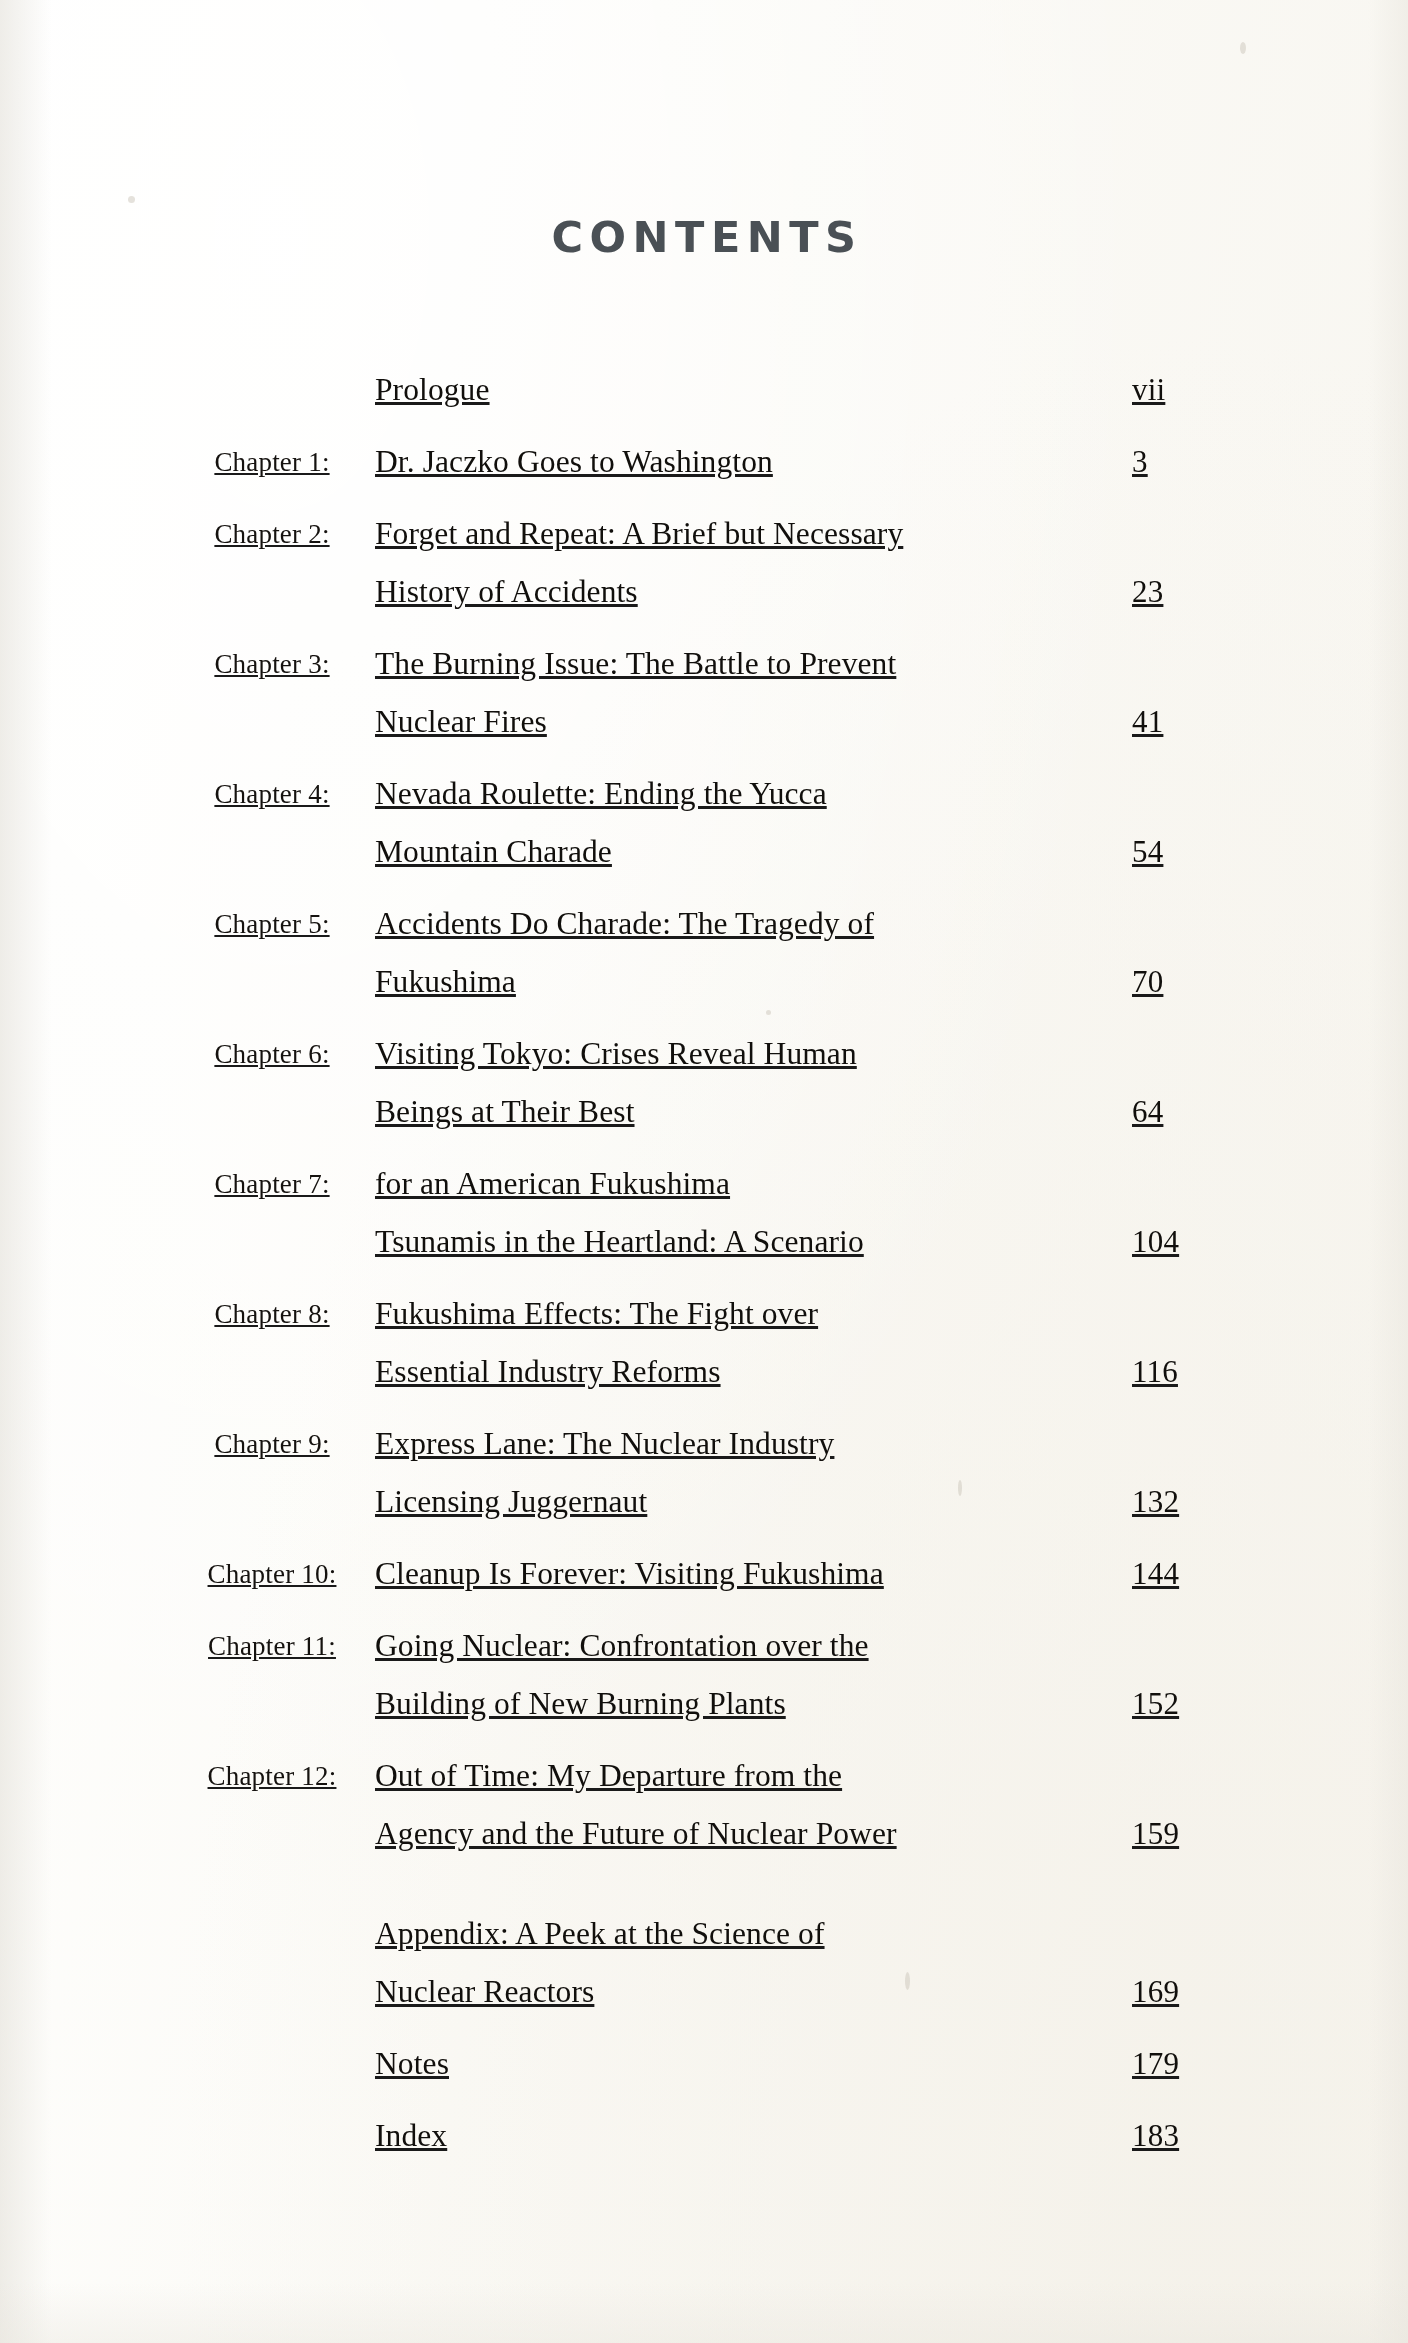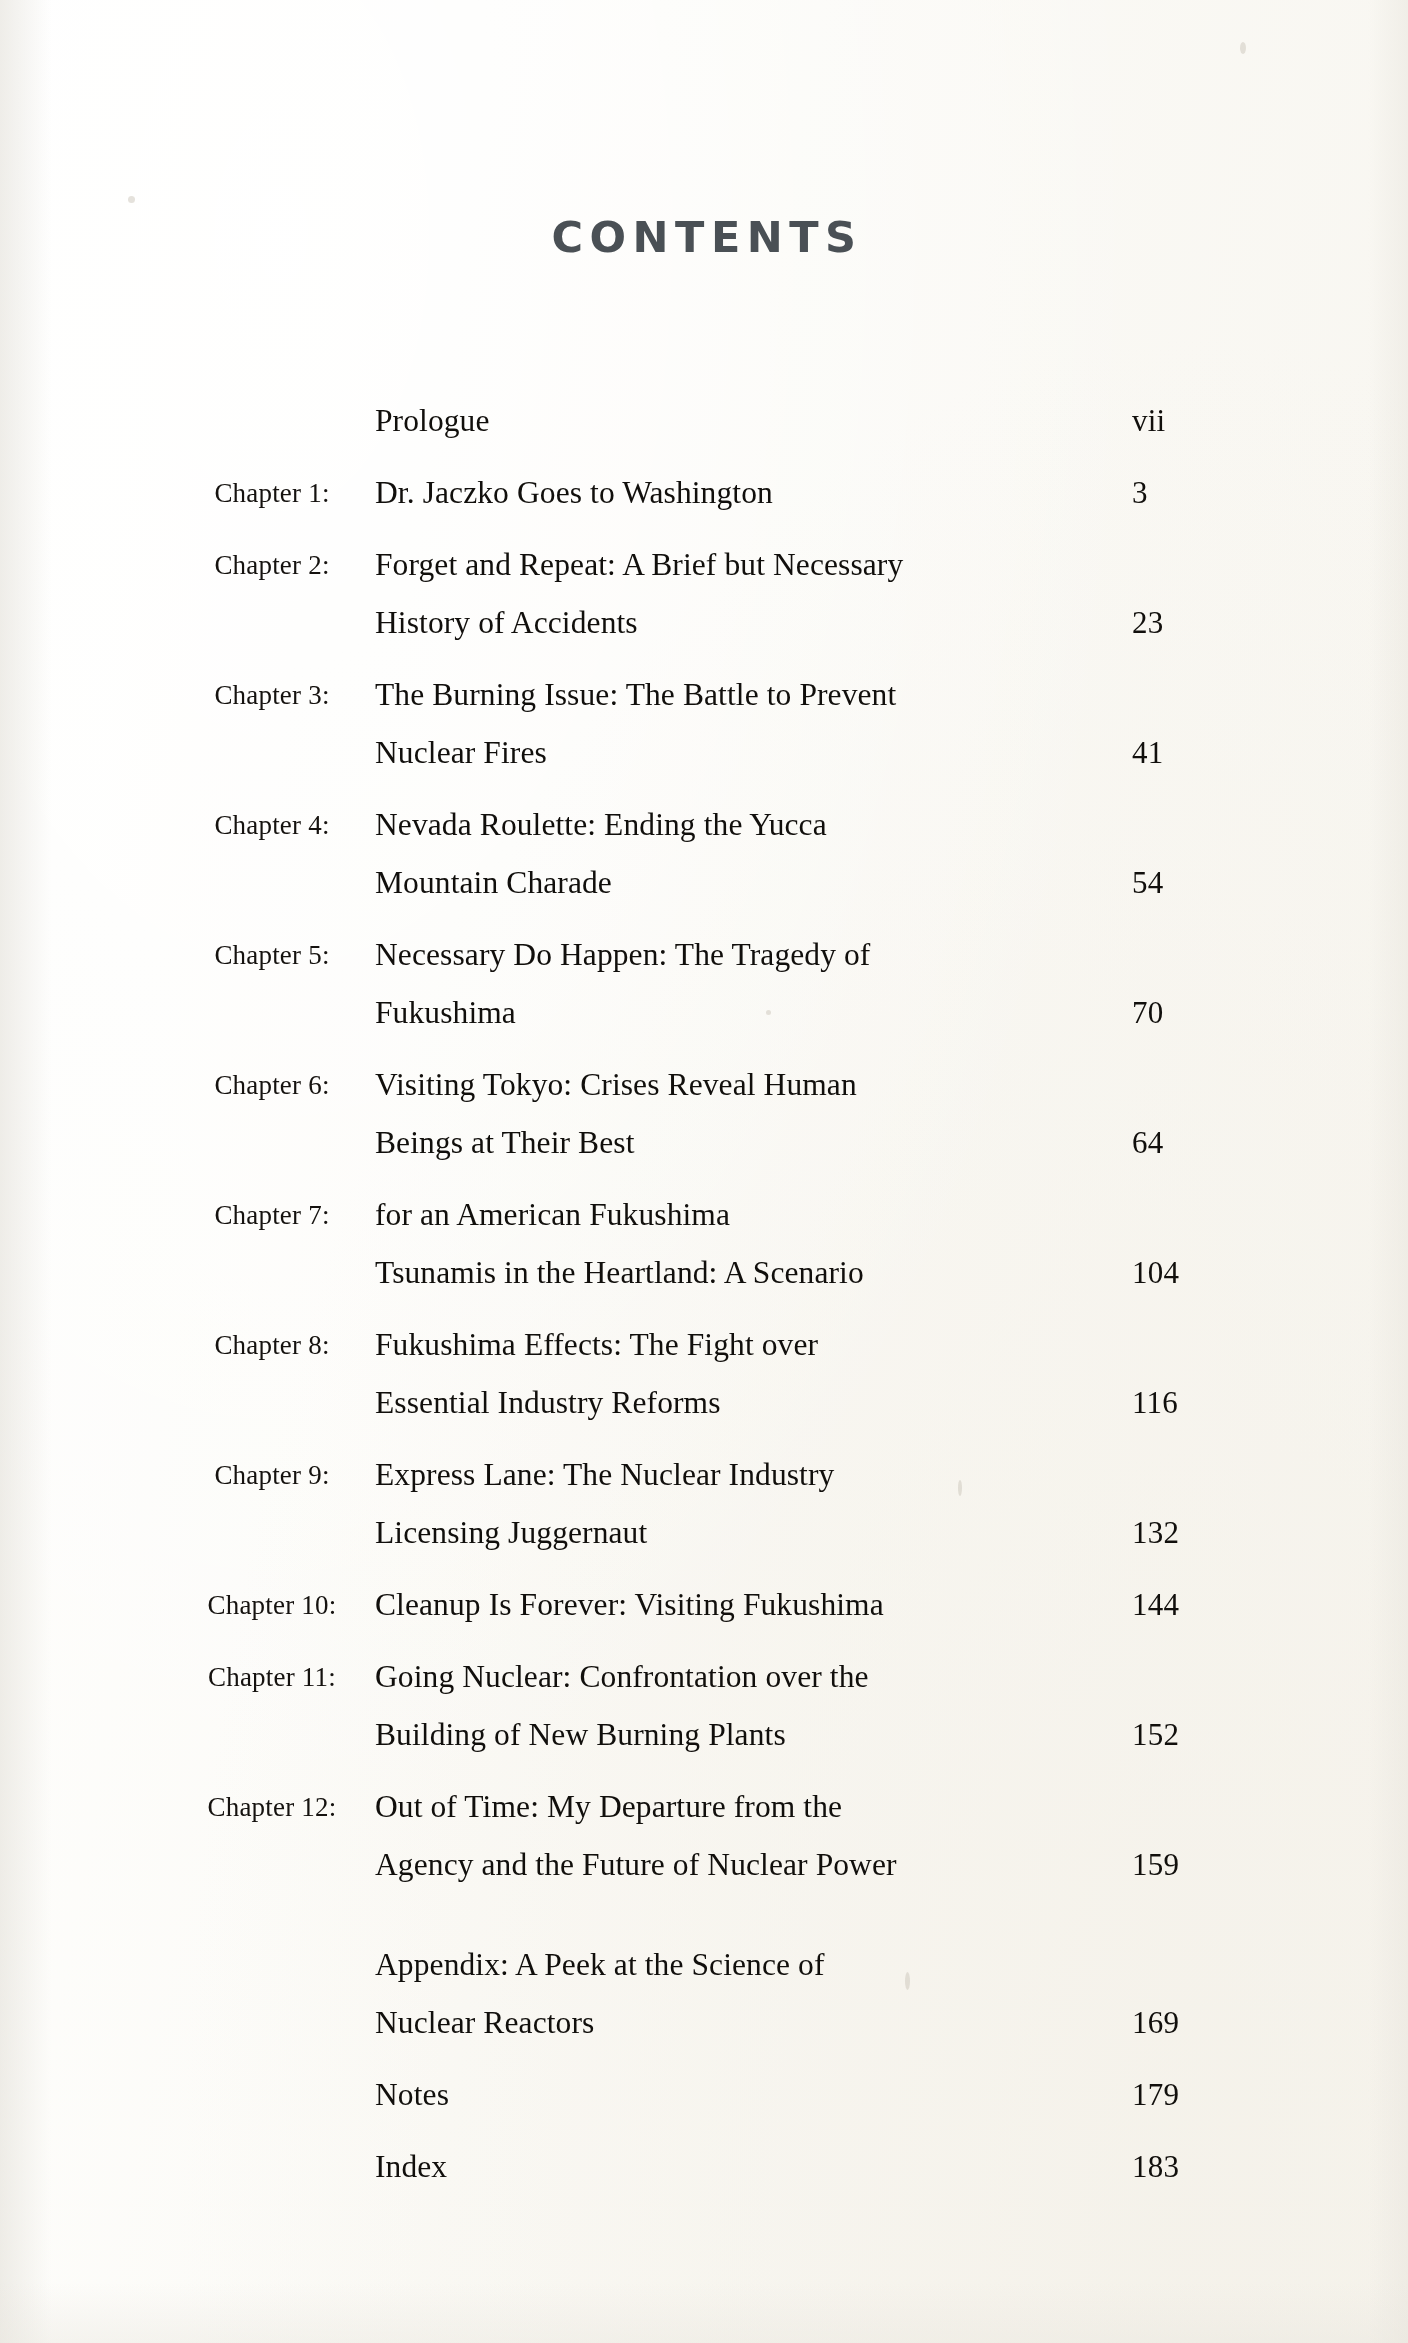--- a/index.html
+++ b/index.html
@@ -69,22 +69,23 @@
     font-weight: 700;
     font-size: 43px;
     letter-spacing: 6.5px;
     color: #4a5055;
     text-indent: 6px;
   }
 
   .toc-list {
     position: absolute;
     left: 185px;
-    top: 392px;
+    top: 361px;
     width: 1055px;
+    text-decoration: underline;
   }
 
   .toc-row {
     display: flex;
     align-items: flex-start;
     margin-bottom: 14px;
   }
   .toc-row.gap-before {
     margin-top: 42px;
   }
@@ -185,21 +186,21 @@
         <div class="chapter-label">Chapter 4:</div>
         <div class="title-cell">
           <span class="line">Nevada Roulette: Ending the Yucca</span>
           <span class="line">Mountain Charade</span>
         </div>
         <div class="page-cell l2">54</div>
       </div>
       <div class="toc-row">
         <div class="chapter-label">Chapter 5:</div>
         <div class="title-cell">
-          <span class="line">Necessary Do Happen: The Tragedy of</span>
+          <span class="line">Accidents Do Charade: The Tragedy of</span>
           <span class="line">Fukushima</span>
         </div>
         <div class="page-cell l2">70</div>
       </div>
       <div class="toc-row">
         <div class="chapter-label">Chapter 6:</div>
         <div class="title-cell">
           <span class="line">Visiting Tokyo: Crises Reveal Human</span>
           <span class="line">Beings at Their Best</span>
         </div>

